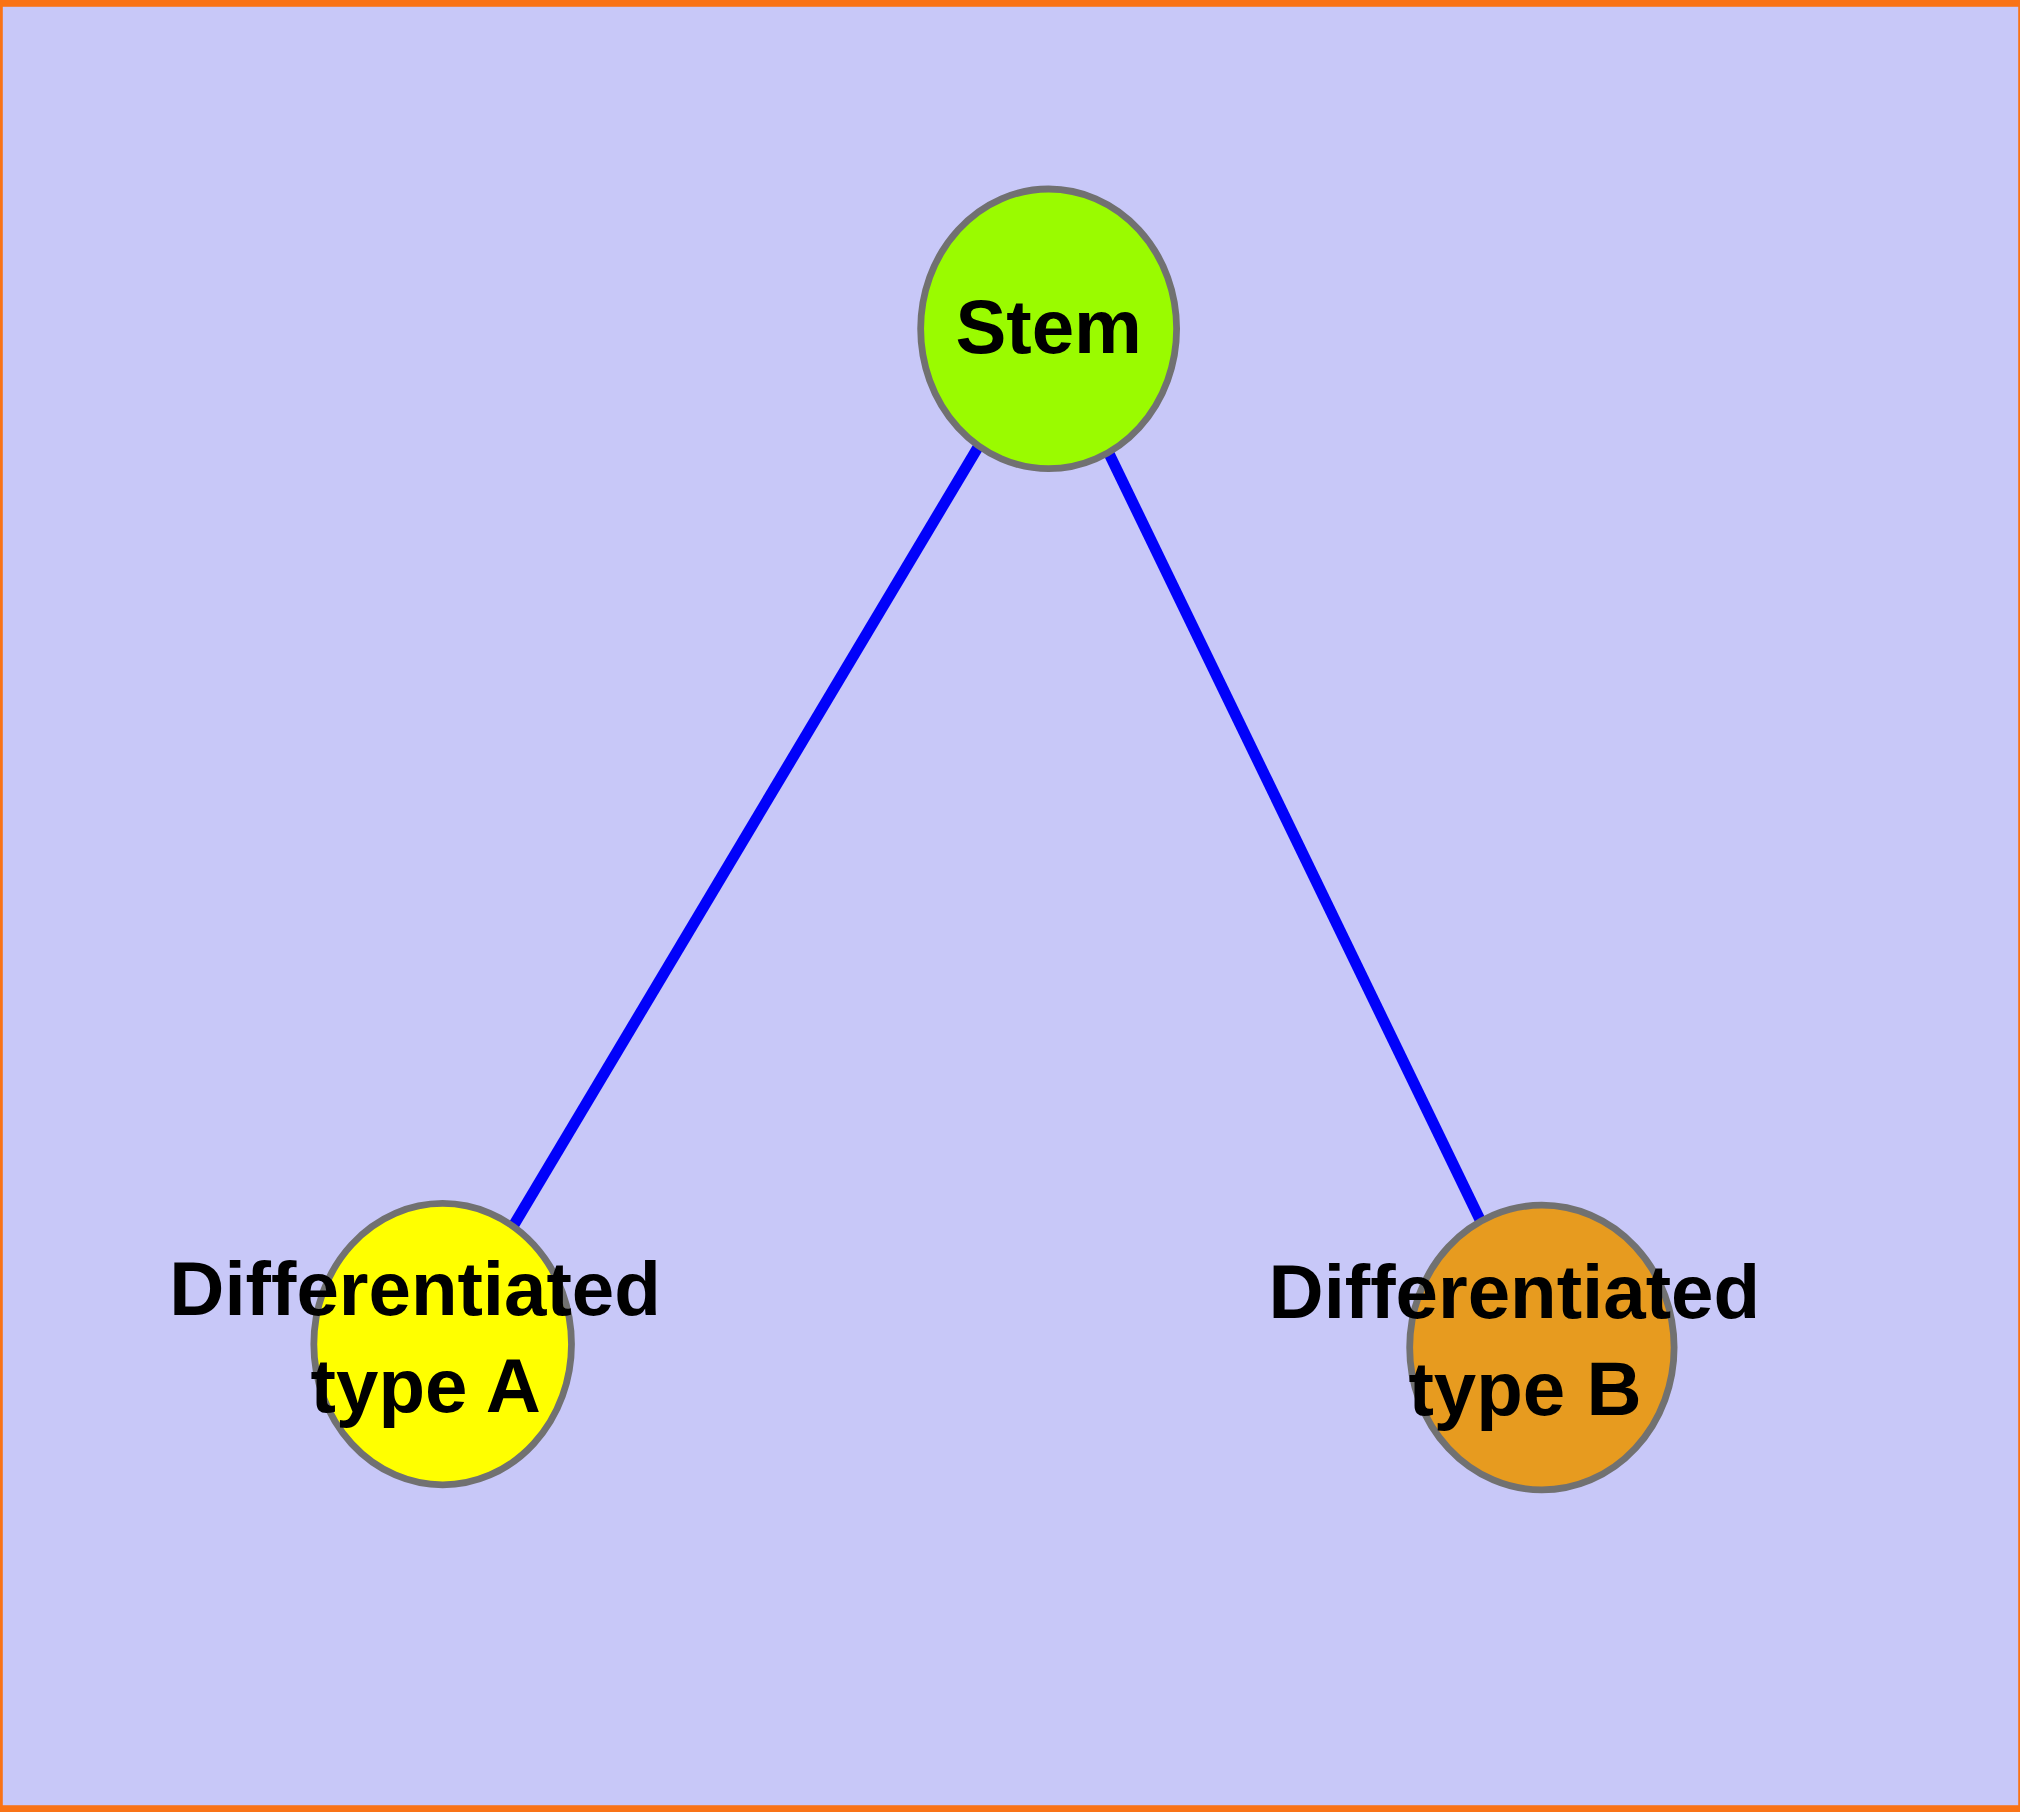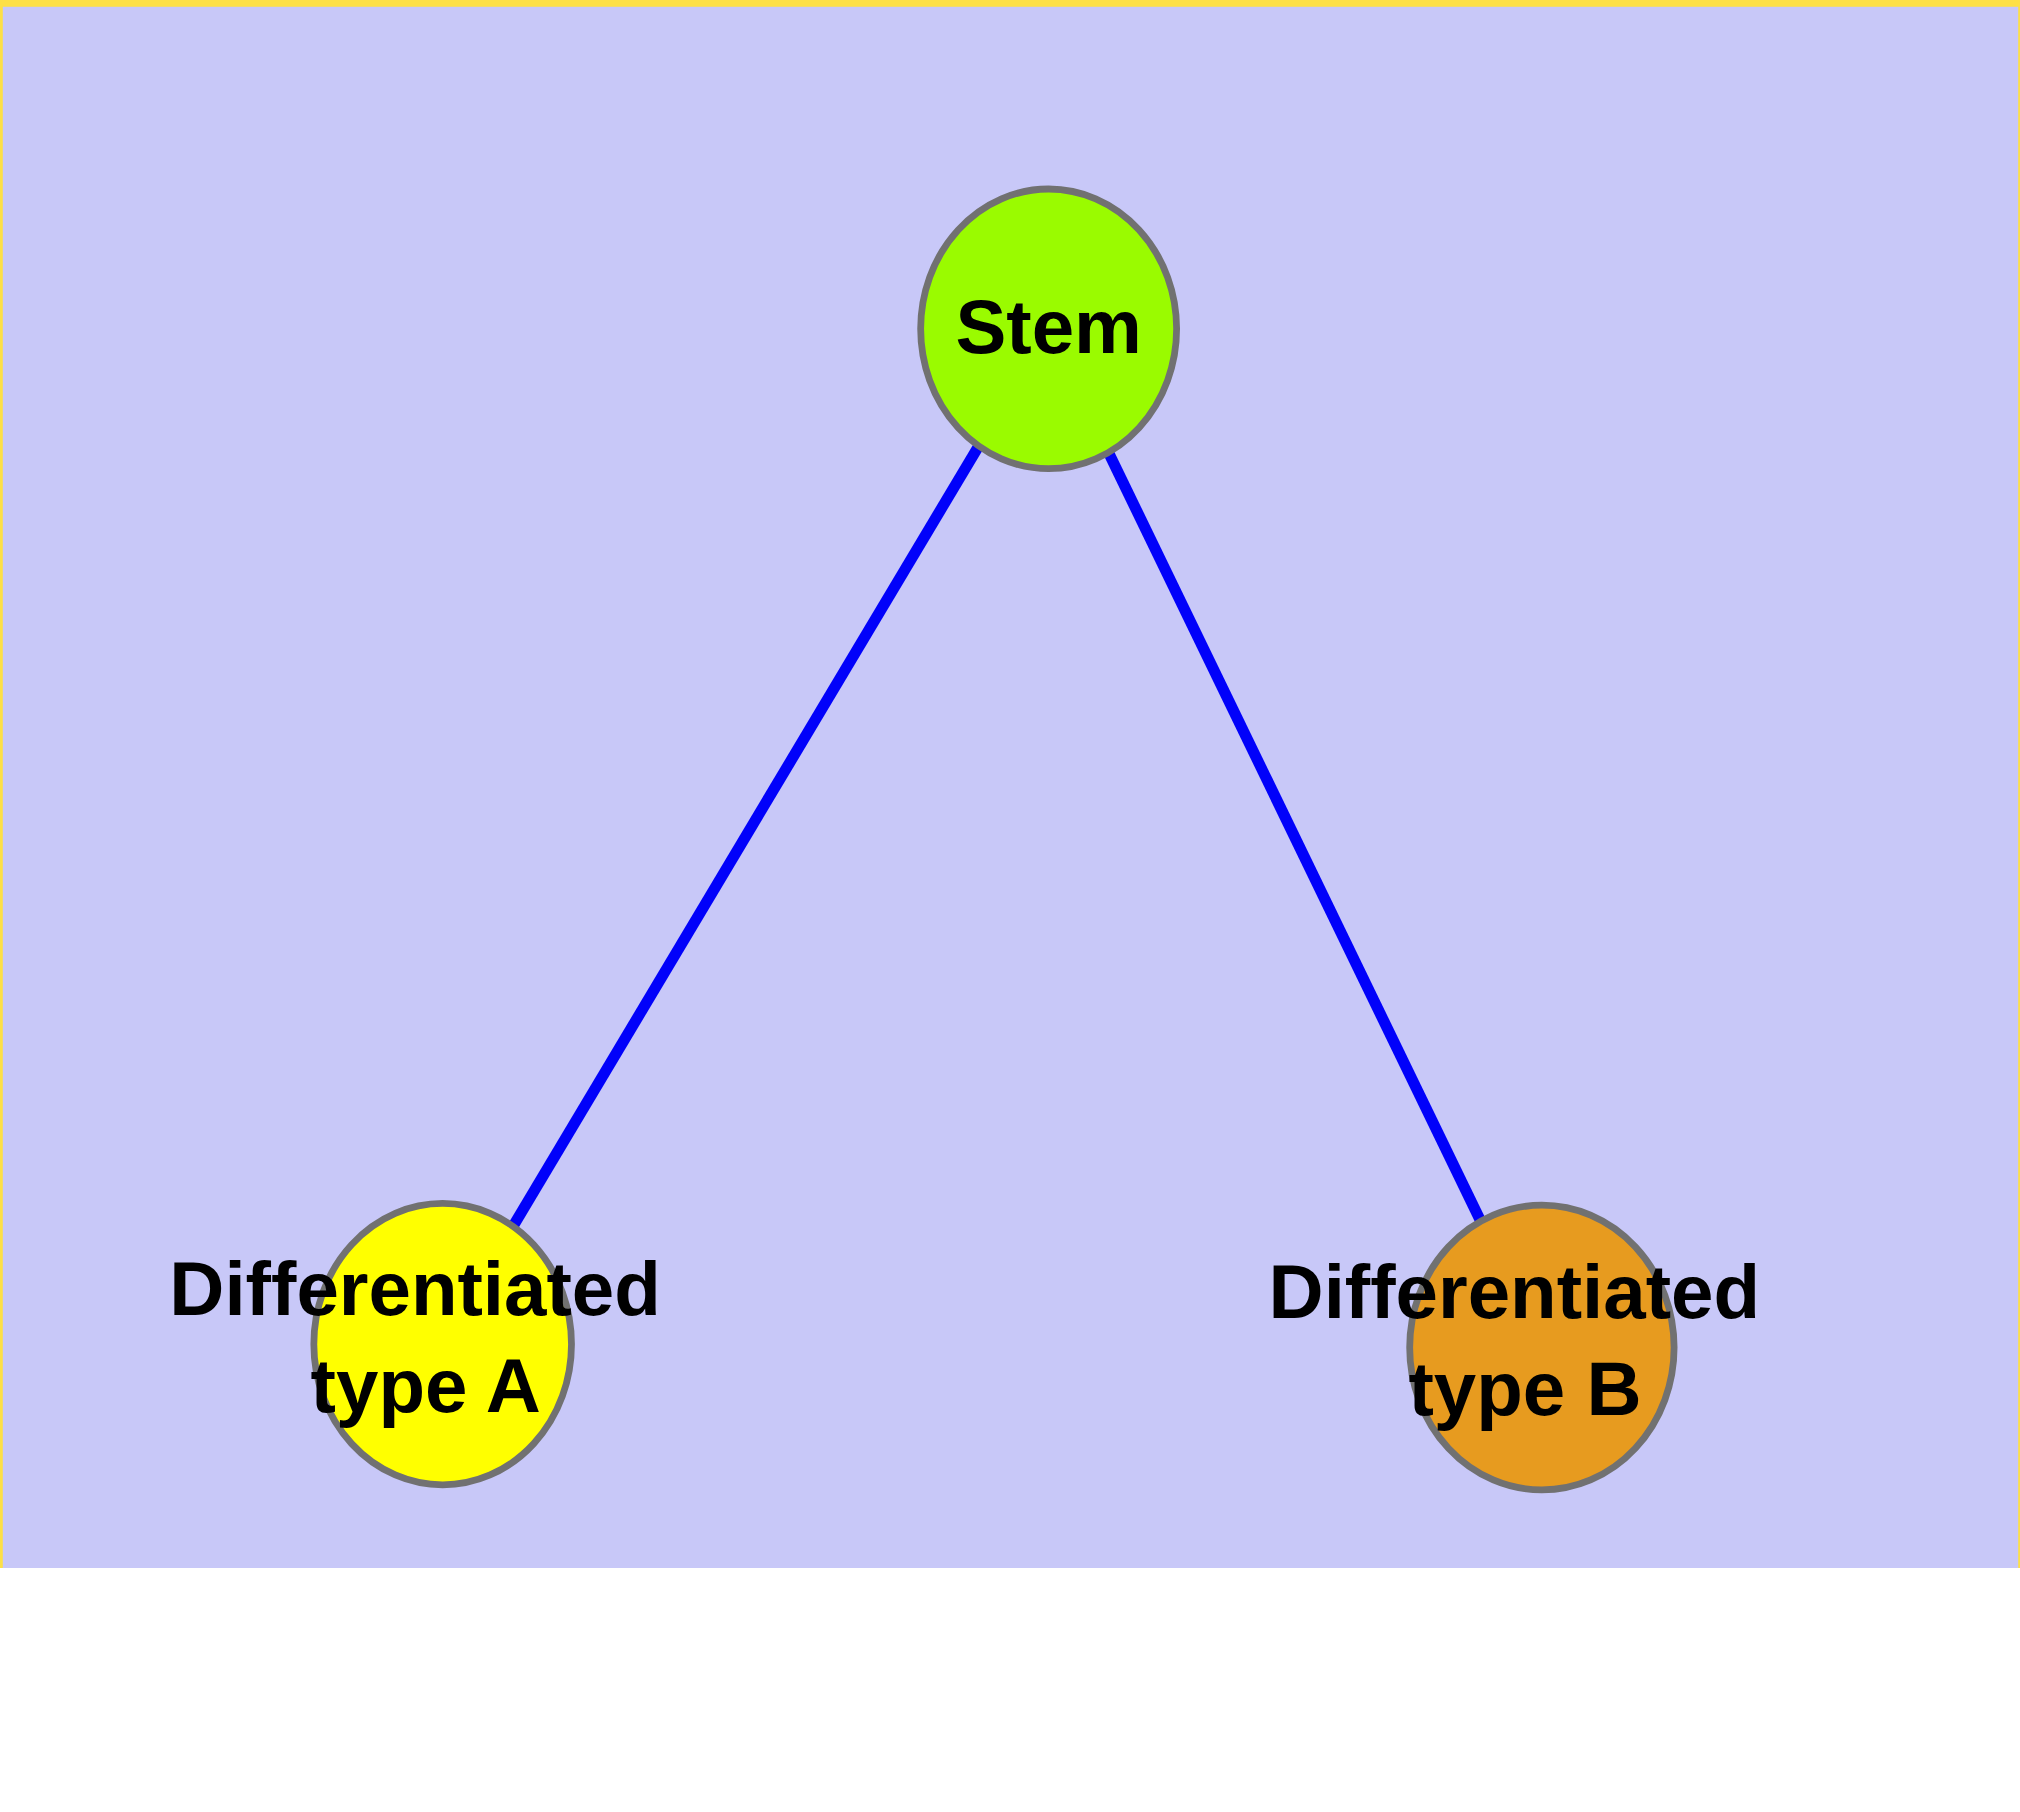--- a/index.html
+++ b/index.html
@@ -3,22 +3,22 @@
 <meta charset="utf-8">
 <style>
   html, body {
     margin: 0;
     padding: 0;
     background: #ffffff;
   }
   .stage {
     position: relative;
     width: 2021px;
-    height: 1568px;
-    background: #fde047;
+    height: 1812px;
+    background: #f97316;
     overflow: hidden;
   }
   svg.graph {
     display: block;
     width: 2021px;
     height: 1812px;
   }
   .node-label, .node-label tspan {
     font-family: "Liberation Sans", "DejaVu Sans", sans-serif;
     font-weight: bold;

